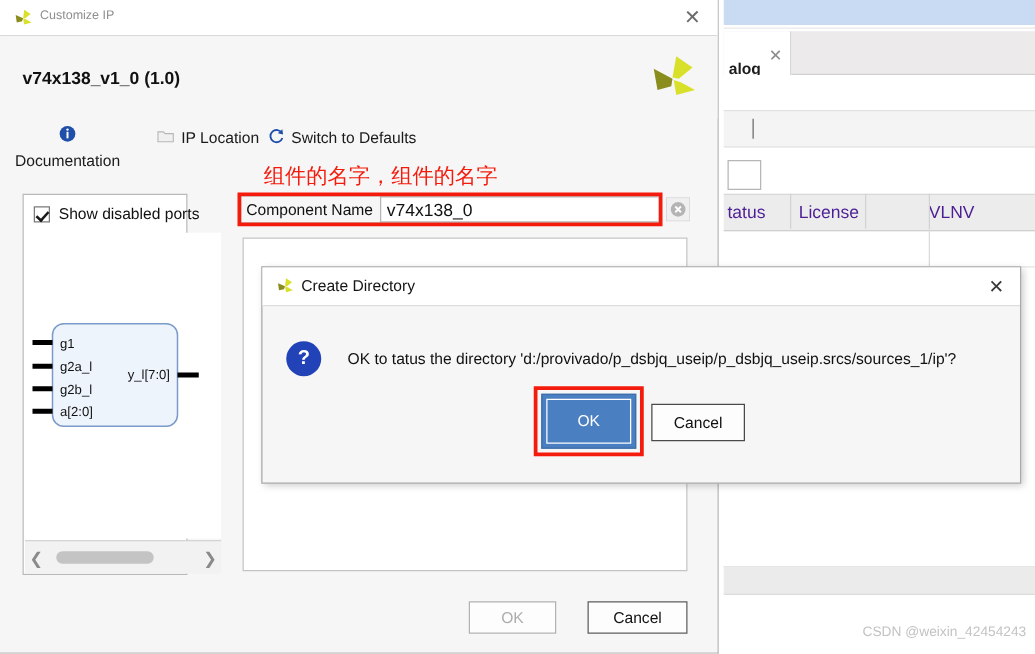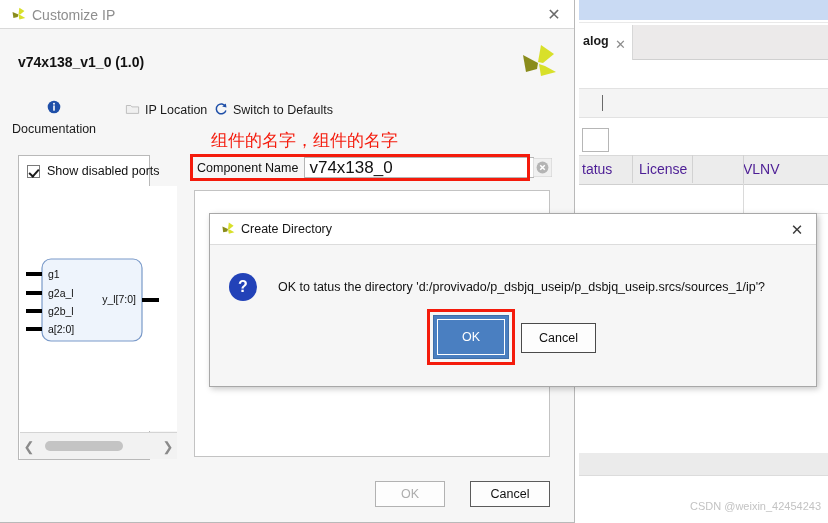--- a/index.html
+++ b/index.html
@@ -47,21 +47,21 @@
   #bg-tab {
     position: absolute;
     left: 579px; top: 25px;
     width: 54px; height: 35px;
     background: #ffffff;
     border-right: 1px solid #d7d7d7;
     box-sizing: border-box;
   }
   #bg-tab-label {
     position: absolute;
-    left: 583px; top: 34px;
+    left: 583px; top: 48px;
     font-size: 12.5px;
     font-weight: bold;
     color: #1b1b1b;
     white-space: nowrap;
   }
   #bg-tab-close {
     position: absolute;
     left: 614px; top: 38px;
     width: 13px; height: 13px;
     color: #8c8c8c;
@@ -172,21 +172,21 @@
     box-sizing: border-box;
   }
   #cip-title-logo {
     position: absolute;
     left: 10px; top: 6px;
     width: 17px; height: 17px;
   }
   #cip-title-text {
     position: absolute;
     left: 32px; top: 7px;
-    font-size: 14px;
+    font-size: 10px;
     color: #8e8e8e;
     white-space: nowrap;
   }
   #cip-close {
     position: absolute;
     left: 544px; top: 6px;
     width: 20px; height: 18px;
     text-align: center;
     font-size: 16px;
     line-height: 18px;
@@ -274,21 +274,21 @@
     color: #111111;
     background: #f6f6f6;
     white-space: nowrap;
   }
   #compname-input {
     flex: 1 1 auto;
     border: 1px solid #b5b5b5;
     border-right: none;
     background: #ffffff;
     font-family: "Liberation Sans", sans-serif;
-    font-size: 17px;
+    font-size: 14px;
     color: #111111;
     padding: 0 4px;
     box-sizing: border-box;
     outline: none;
   }
   #compname-clear {
     position: absolute;
     left: 533px; top: 158px;
     width: 19px; height: 19px;
   }

